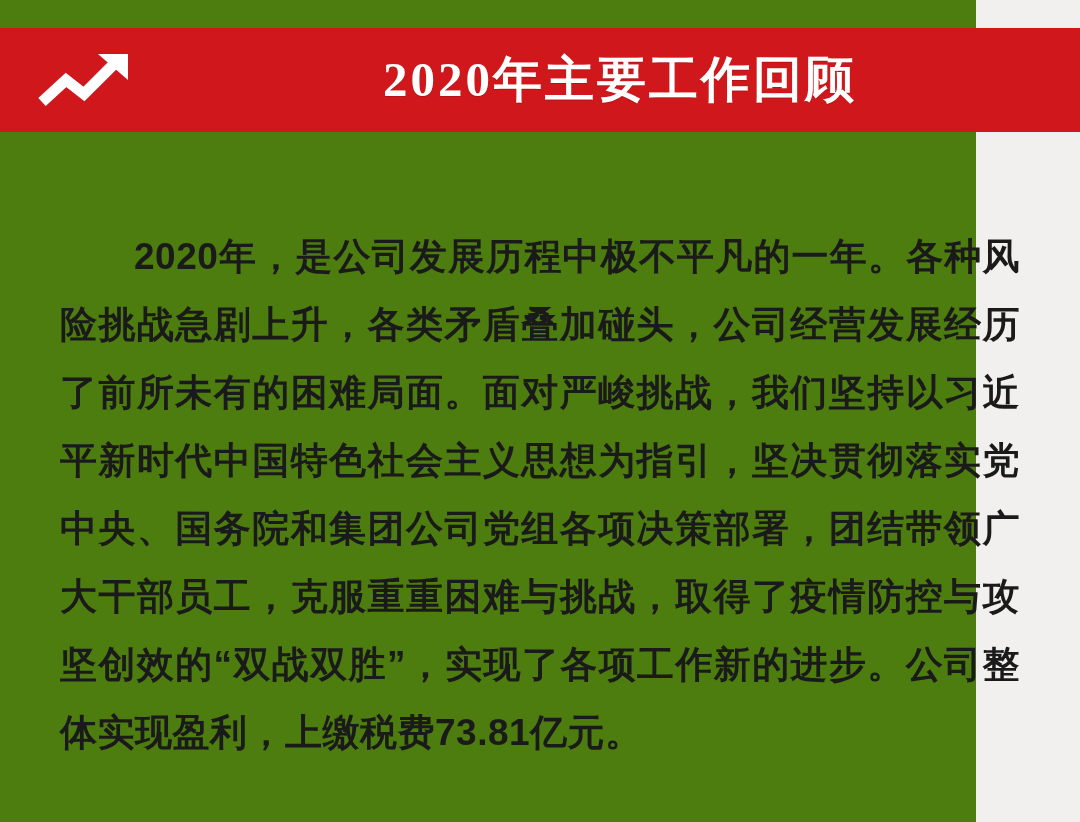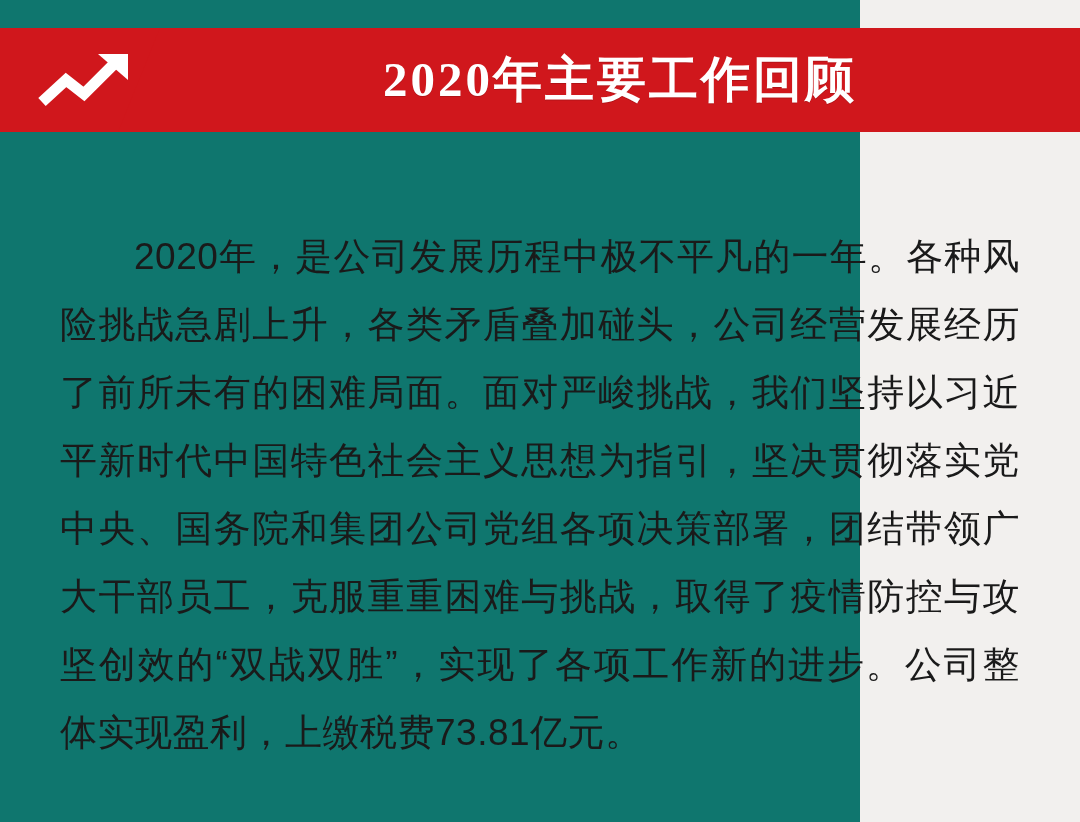--- a/index.html
+++ b/index.html
@@ -8,23 +8,23 @@
   }
   body {
     width: 1080px;
     height: 822px;
     background: #f2f0ee;
     font-family: "Liberation Sans", sans-serif;
     overflow: hidden;
   }
   .page {
     position: relative;
-    width: 860px;
+    width: 976px;
     height: 822px;
-    background: #0f766e;
+    background: #4d7c0f;
     box-sizing: border-box;
   }
   
   .header-band {
     position: absolute;
     top: 28px;
     left: 0;
     width: 1080px;
     height: 104px;
     background: #d0171c;
@@ -78,20 +78,21 @@
     width: 960px;
   }
   .paragraph {
     color: #1a1a1a;
     font-size: 37px;
     line-height: 68px;
     text-align: justify;
     text-indent: 2em;
     font-family: "Liberation Sans", sans-serif;
     letter-spacing: 0.5px;
+    font-weight: bold;
   }
 </style>
 </head>
 <body>
 
 <div class="page">
 
   <div class="header-band"></div>
 
   <div class="badge-wrap">

